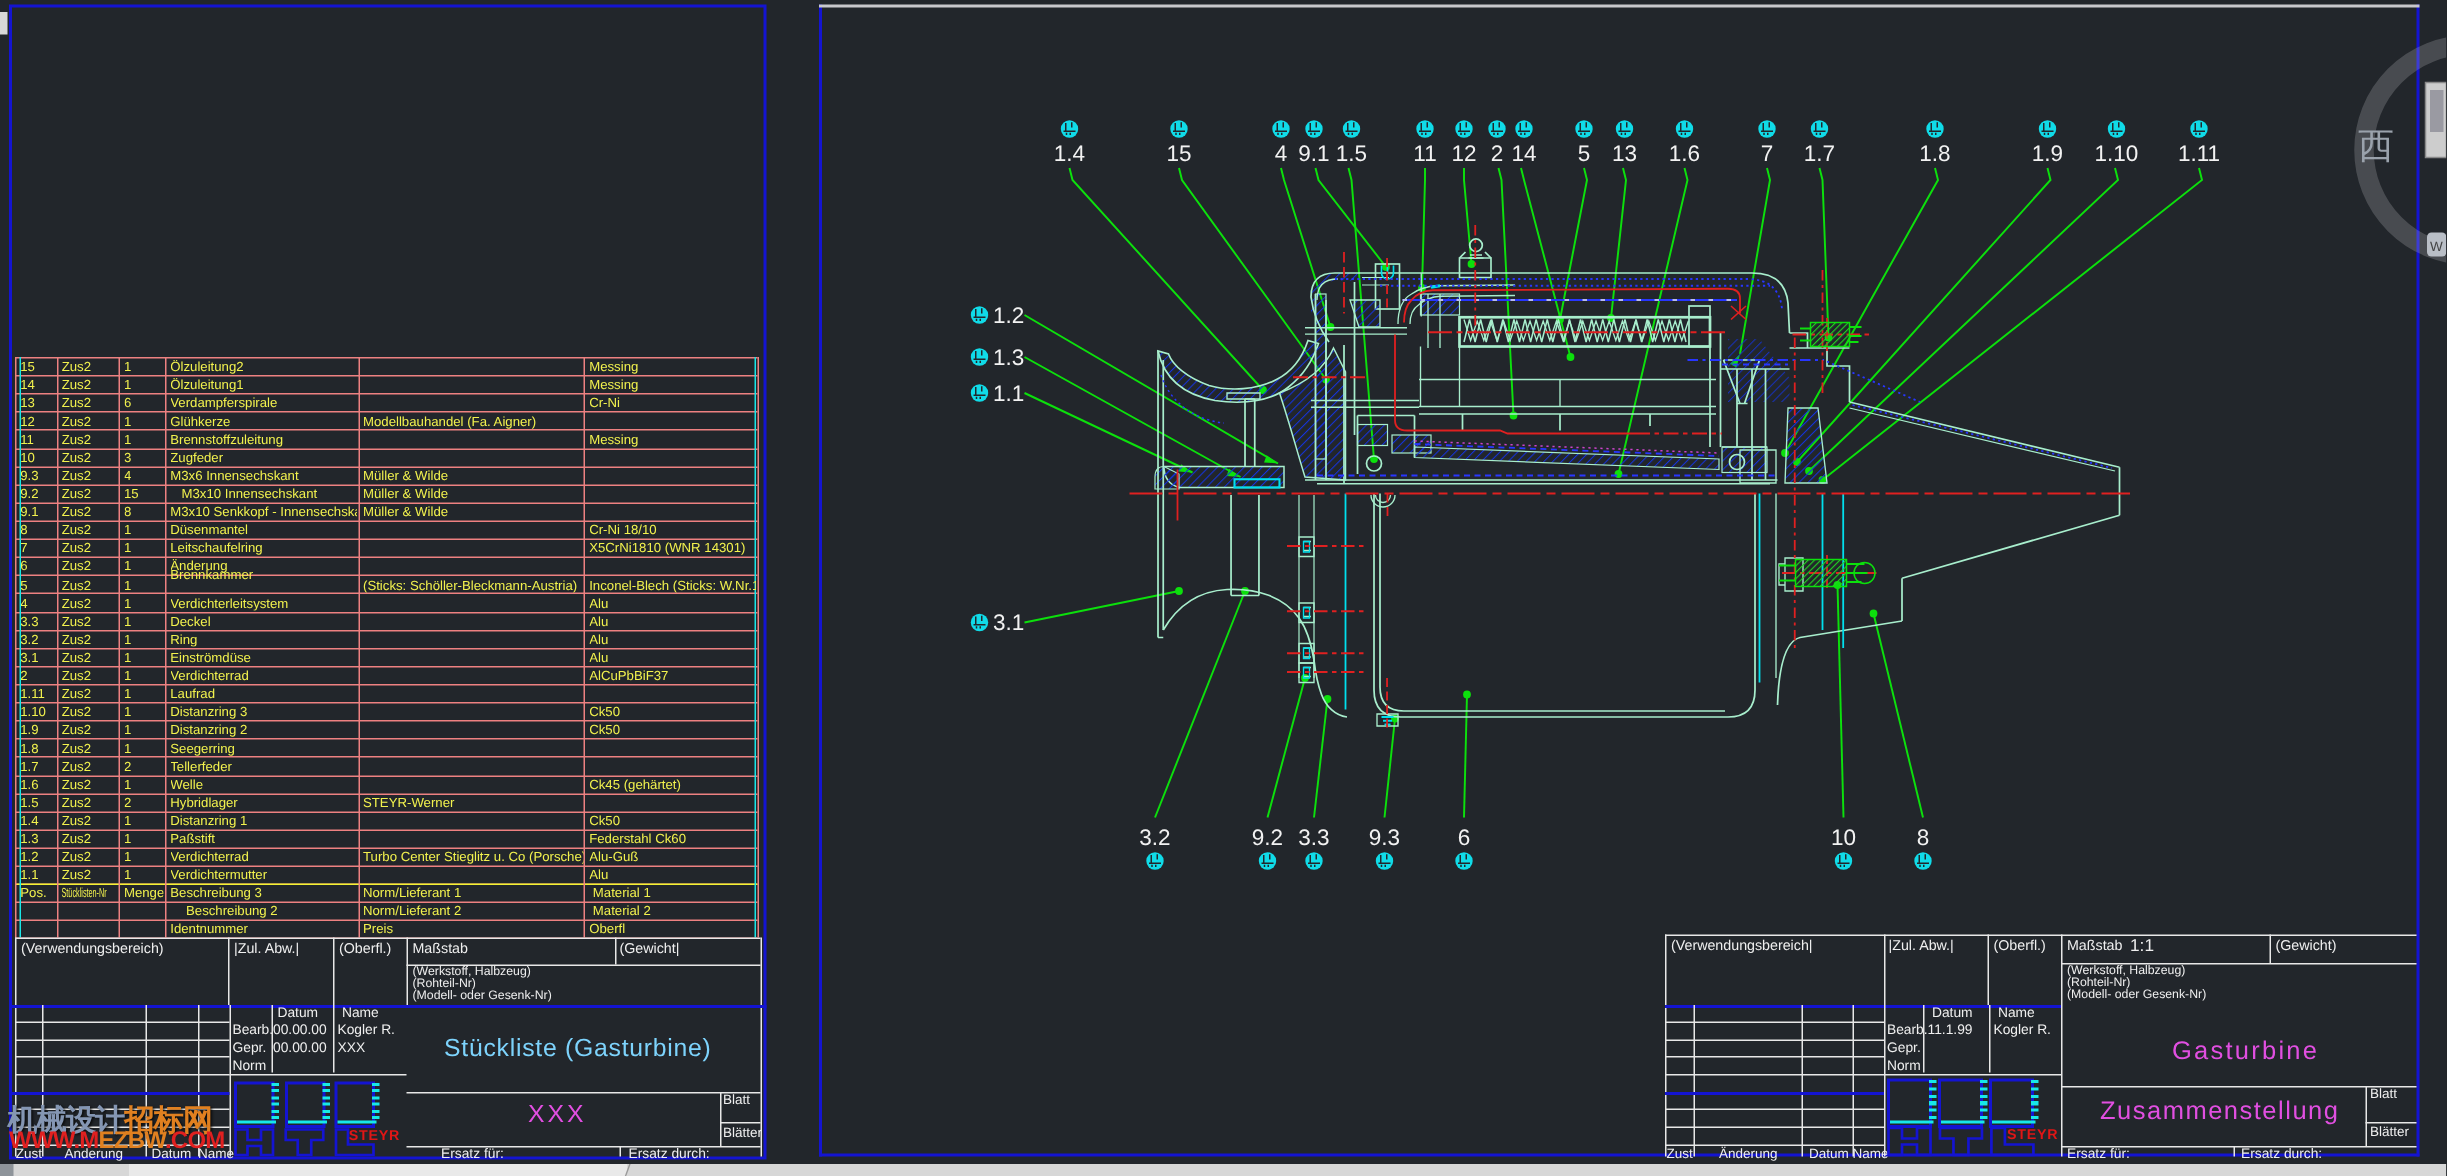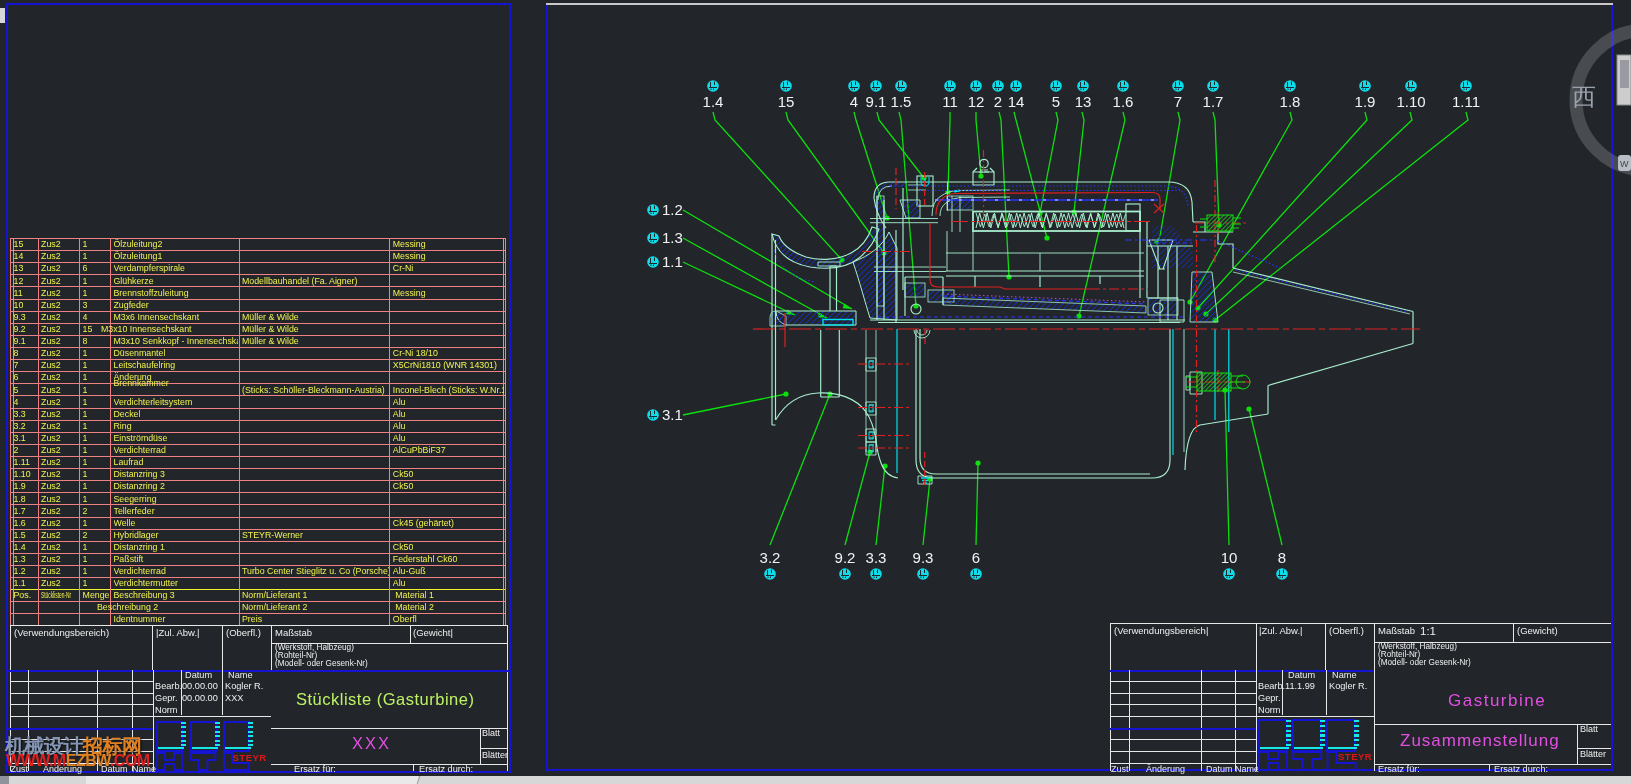--- a/index.html
+++ b/index.html
@@ -91,21 +91,21 @@
 <div class="ty" style="left:82.6px;top:299.8px;width:26.9px">3</div>
 <div class="ty" style="left:113.5px;top:299.8px;width:124.5px">Zugfeder</div>
 <div class="ty" style="left:13.5px;top:311.9px;width:23.6px">9.3</div>
 <div class="ty" style="left:41.1px;top:311.9px;width:37.5px">Zus2</div>
 <div class="ty" style="left:82.6px;top:311.9px;width:26.9px">4</div>
 <div class="ty" style="left:113.5px;top:311.9px;width:124.5px">M3x6 Innensechskant</div>
 <div class="ty" style="left:242.0px;top:311.9px;width:146.8px">Müller &amp; Wilde</div>
 <div class="ty" style="left:13.5px;top:324.0px;width:23.6px">9.2</div>
 <div class="ty" style="left:41.1px;top:324.0px;width:37.5px">Zus2</div>
 <div class="ty" style="left:82.6px;top:324.0px;width:26.9px">15</div>
-<div class="ty" style="left:101px;top:324.0px;width:103px">M3x10 Innensechskant</div>
+<div class="ty" style="left:121px;top:324.0px;width:103px">M3x10 Innensechskant</div>
 <div class="ty" style="left:242.0px;top:324.0px;width:146.8px">Müller &amp; Wilde</div>
 <div class="ty" style="left:13.5px;top:336.1px;width:23.6px">9.1</div>
 <div class="ty" style="left:41.1px;top:336.1px;width:37.5px">Zus2</div>
 <div class="ty" style="left:82.6px;top:336.1px;width:26.9px">8</div>
 <div class="ty" style="left:113.5px;top:336.1px;width:124.5px">M3x10 Senkkopf - Innensechskant</div>
 <div class="ty" style="left:242.0px;top:336.1px;width:146.8px">Müller &amp; Wilde</div>
 <div class="ty" style="left:13.5px;top:348.2px;width:23.6px">8</div>
 <div class="ty" style="left:41.1px;top:348.2px;width:37.5px">Zus2</div>
 <div class="ty" style="left:82.6px;top:348.2px;width:26.9px">1</div>
 <div class="ty" style="left:113.5px;top:348.2px;width:124.5px">Düsenmantel</div>
@@ -202,21 +202,21 @@
 <div class="ty" style="left:41.1px;top:578.3px;width:37.5px">Zus2</div>
 <div class="ty" style="left:82.6px;top:578.3px;width:26.9px">1</div>
 <div class="ty" style="left:113.5px;top:578.3px;width:124.5px">Verdichtermutter</div>
 <div class="ty" style="left:392.8px;top:578.3px;width:111.7px">Alu</div>
 <div class="ty" style="left:13.5px;top:590.4px;width:23.6px">Pos.</div>
 <div class="ty" style="left:41.1px;top:590.4px;width:37.5px"><span style="display:inline-block;transform:scaleX(0.55);transform-origin:0 0">Stücklisten-Nr</span></div>
 <div class="ty" style="left:82.6px;top:590.4px;width:26.9px">Menge</div>
 <div class="ty" style="left:113.5px;top:590.4px;width:124.5px">Beschreibung 3</div>
 <div class="ty" style="left:242.0px;top:590.4px;width:146.8px">Norm/Lieferant 1</div>
 <div class="ty" style="left:392.8px;top:590.4px;width:111.7px">&nbsp;Material 1</div>
-<div class="ty" style="left:97px;top:602.3px;width:102px">Beschreibung 2</div>
+<div class="ty" style="left:124px;top:602.3px;width:102px">Beschreibung 2</div>
 <div class="ty" style="left:242.0px;top:602.3px;width:146.8px">Norm/Lieferant 2</div>
 <div class="ty" style="left:392.8px;top:602.3px;width:111.7px">&nbsp;Material 2</div>
 <div class="ty" style="left:113.5px;top:614.2px;width:124.5px">Identnummer</div>
 <div class="ty" style="left:242.0px;top:614.2px;width:146.8px">Preis</div>
 <div class="ty" style="left:392.8px;top:614.2px;width:111.7px">Oberfl</div>
 <div class="hl" style="left:10.0px;top:624.9px;width:497.0px;height:1px;background:#e8e8e8"></div>
 <div class="vl" style="left:10.0px;top:624.9px;height:146.0px;width:1px;background:#e8e8e8"></div>
 <div class="vl" style="left:507.0px;top:624.9px;height:146.0px;width:1px;background:#e8e8e8"></div>
 <div class="vl" style="left:152.0px;top:624.9px;height:45.0px;width:1px;background:#e8e8e8"></div>
 <div class="vl" style="left:221.5px;top:624.9px;height:45.0px;width:1px;background:#e8e8e8"></div>
@@ -249,21 +249,21 @@
 <div class="hl" style="left:152.9px;top:715.5px;width:118.1px;height:1px;background:#e8e8e8"></div>
 <div class="t" style="left:185.0px;top:670.8px;font-size:9.2px;color:#efefef;">Datum</div>
 <div class="t" style="left:228.0px;top:670.8px;font-size:9.2px;color:#efefef;">Name</div>
 <div class="t" style="left:155.0px;top:682.3px;font-size:9.2px;color:#efefef;">Bearb.</div>
 <div class="t" style="left:182.0px;top:682.3px;font-size:9.2px;color:#efefef;">00.00.00</div>
 <div class="t" style="left:225.0px;top:682.3px;font-size:9.2px;color:#efefef;">Kogler R.</div>
 <div class="t" style="left:155.0px;top:694.0px;font-size:9.2px;color:#efefef;">Gepr.</div>
 <div class="t" style="left:182.0px;top:694.0px;font-size:9.2px;color:#efefef;">00.00.00</div>
 <div class="t" style="left:225.0px;top:694.0px;font-size:9.2px;color:#efefef;">XXX</div>
 <div class="t" style="left:155.0px;top:705.7px;font-size:9.2px;color:#efefef;">Norm</div>
-<div class="t" style="left:296.0px;top:690.5px;font-size:16.5px;color:#bef264;letter-spacing:0.5px">Stückliste (Gasturbine)</div>
+<div class="t" style="left:296.0px;top:690.5px;font-size:16.5px;color:#7dd3fc;letter-spacing:0.5px">Stückliste (Gasturbine)</div>
 <div class="hl" style="left:271.0px;top:727.6px;width:236.0px;height:1px;background:#e8e8e8"></div>
 <div class="t" style="left:352.0px;top:734.5px;font-size:16.5px;color:#e14fe1;letter-spacing:2px">XXX</div>
 <div class="vl" style="left:480.0px;top:727.6px;height:36.8px;width:1px;background:#e8e8e8"></div>
 <div class="hl" style="left:480.0px;top:747.8px;width:27.0px;height:1px;background:#e8e8e8"></div>
 <div class="t" style="left:482.0px;top:729.3px;font-size:9px;color:#efefef;">Blatt</div>
 <div class="t" style="left:482.0px;top:750.6px;font-size:9px;color:#efefef;">Blätter</div>
 <div class="hl" style="left:271.0px;top:764.4px;width:236.0px;height:1px;background:#e8e8e8"></div>
 <div class="t" style="left:294.0px;top:765.4px;font-size:9.2px;color:#efefef;">Ersatz für:</div>
 <div class="vl" style="left:413.0px;top:764.4px;height:7.0px;width:1px;background:#e8e8e8"></div>
 <div class="t" style="left:419.0px;top:765.4px;font-size:9.2px;color:#efefef;">Ersatz durch:</div>

